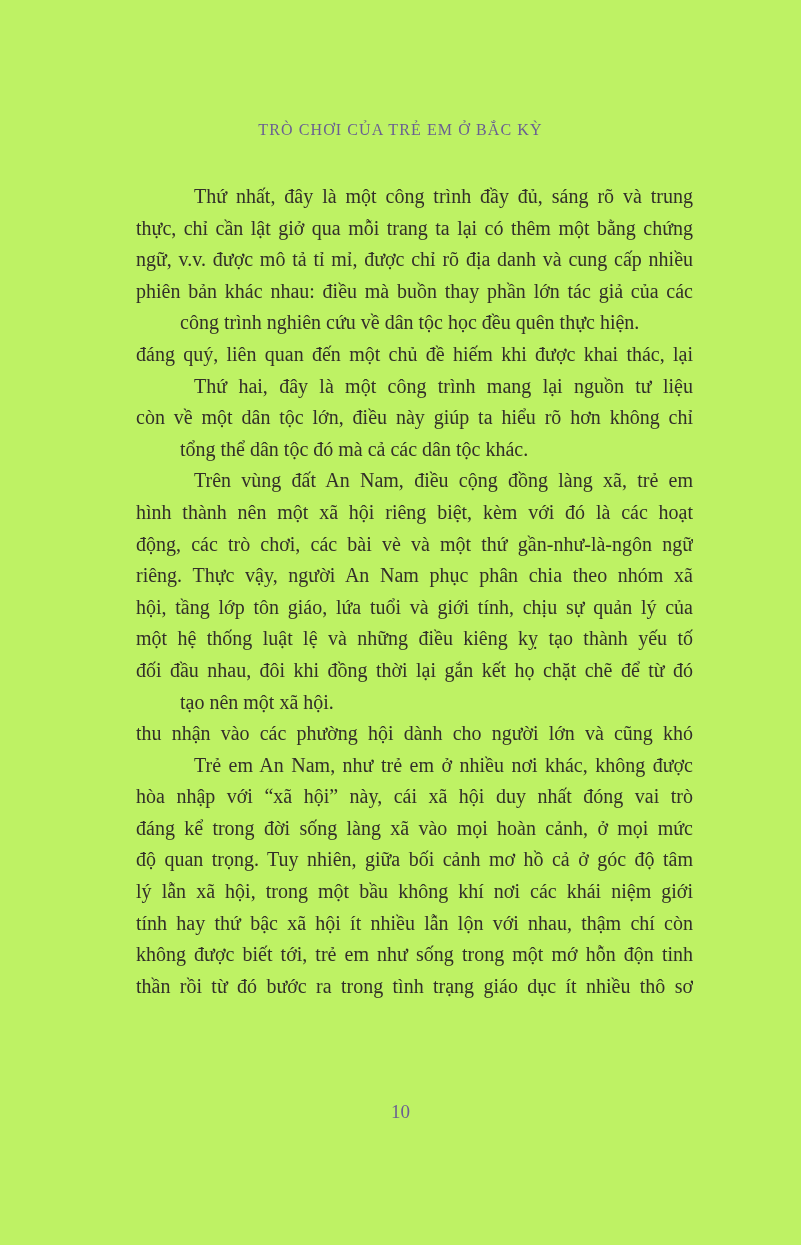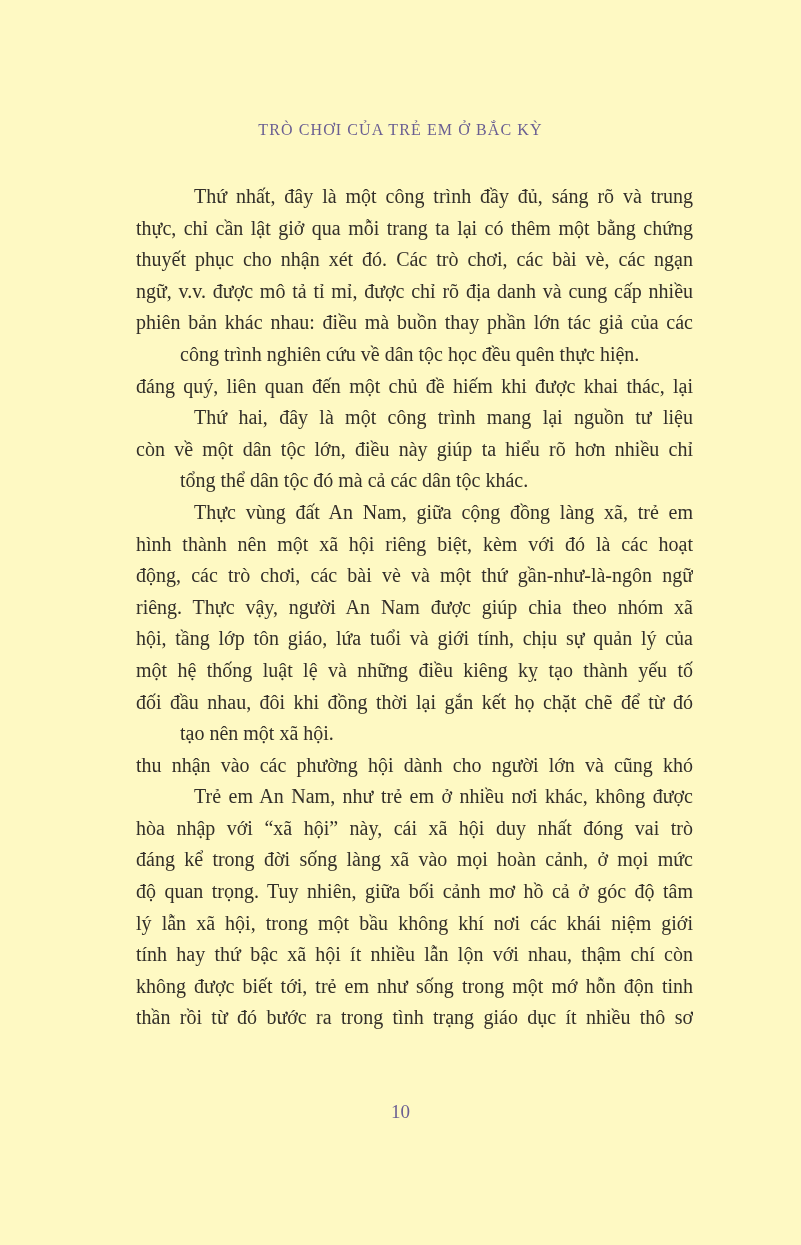--- a/index.html
+++ b/index.html
@@ -10,21 +10,21 @@
     width: 801px;
     height: 1245px;
     background: #f7f1e8;
     font-family: "Liberation Serif", "DejaVu Serif", serif;
     overflow: hidden;
   }
   .page {
     position: relative;
     width: 801px;
     height: 1245px;
-    background: #fef9c3;
+    background: #bef264;
   }
   .chapter-title {
     position: absolute;
     top: 121px;
     left: 0;
     width: 100%;
     text-align: center;
     color: #6a5f92;
     font-size: 16px;
     letter-spacing: 1.1px;
@@ -68,32 +68,31 @@
 </style>
 </head>
 <body>
 
 <div class="page">
   <div class="chapter-title">TRÒ CHƠI CỦA TRẺ EM Ở BẮC KỲ</div>
 
   <div class="body-text">
       <div class="line indent"><span>Thứ nhất, đây là một công trình đầy đủ, sáng rõ và trung</span></div>
       <div class="line"><span>thực, chỉ cần lật giở qua mỗi trang ta lại có thêm một bằng chứng</span></div>
-      <div class="line"><span>thuyết phục cho nhận xét đó. Các trò chơi, các bài vè, các ngạn</span></div>
       <div class="line"><span>ngữ, v.v. được mô tả tỉ mỉ, được chỉ rõ </span><span class="italic">địa danh</span><span> và cung cấp </span><span class="italic">nhiều</span></div>
       <div class="line"><span class="italic">phiên bản khác nhau:</span><span> điều mà buồn thay phần lớn tác giả của các</span></div>
       <div class="line no-justify"><span>công trình nghiên cứu về dân tộc học đều quên thực hiện.</span></div>
       <div class="line"><span>đáng quý, liên quan đến một chủ đề hiếm khi được khai thác, lại</span></div>
       <div class="line indent"><span>Thứ hai, đây là một công trình mang lại nguồn tư liệu</span></div>
-      <div class="line"><span>còn về một dân tộc lớn, điều này giúp ta hiểu rõ hơn nhiều chỉ</span></div>
+      <div class="line"><span>còn về một dân tộc lớn, điều này giúp ta hiểu rõ hơn không chỉ</span></div>
       <div class="line no-justify"><span>tổng thể dân tộc đó mà cả các dân tộc khác.</span></div>
-      <div class="line indent"><span>Thực vùng đất An Nam, giữa cộng đồng làng xã, trẻ em</span></div>
+      <div class="line indent"><span>Trên vùng đất An Nam, điều cộng đồng làng xã, trẻ em</span></div>
       <div class="line"><span>hình thành nên một xã hội riêng biệt, kèm với đó là các hoạt</span></div>
       <div class="line"><span>động, các trò chơi, các bài vè và một thứ gần-như-là-ngôn ngữ</span></div>
-      <div class="line"><span>riêng. Thực vậy, người An Nam được giúp chia theo nhóm xã</span></div>
+      <div class="line"><span>riêng. Thực vậy, người An Nam phục phân chia theo nhóm xã</span></div>
       <div class="line"><span>hội, tầng lớp tôn giáo, lứa tuổi và giới tính, chịu sự quản lý của</span></div>
       <div class="line"><span>một hệ thống luật lệ và những điều kiêng kỵ tạo thành yếu tố</span></div>
       <div class="line"><span>đối đầu nhau, đôi khi đồng thời lại gắn kết họ chặt chẽ để từ đó</span></div>
       <div class="line no-justify"><span>tạo nên một xã hội.</span></div>
       <div class="line"><span>thu nhận vào các phường hội dành cho người lớn và cũng khó</span></div>
       <div class="line indent"><span>Trẻ em An Nam, như trẻ em ở nhiều nơi khác, không được</span></div>
       <div class="line"><span>hòa nhập với “xã hội” này, cái xã hội duy nhất đóng vai trò</span></div>
       <div class="line"><span>đáng kể trong đời sống làng xã vào mọi hoàn cảnh, ở mọi mức</span></div>
       <div class="line"><span>độ quan trọng. Tuy nhiên, giữa bối cảnh mơ hồ cả ở góc độ tâm</span></div>
       <div class="line"><span>lý lẫn xã hội, trong một bầu không khí nơi các khái niệm giới</span></div>

